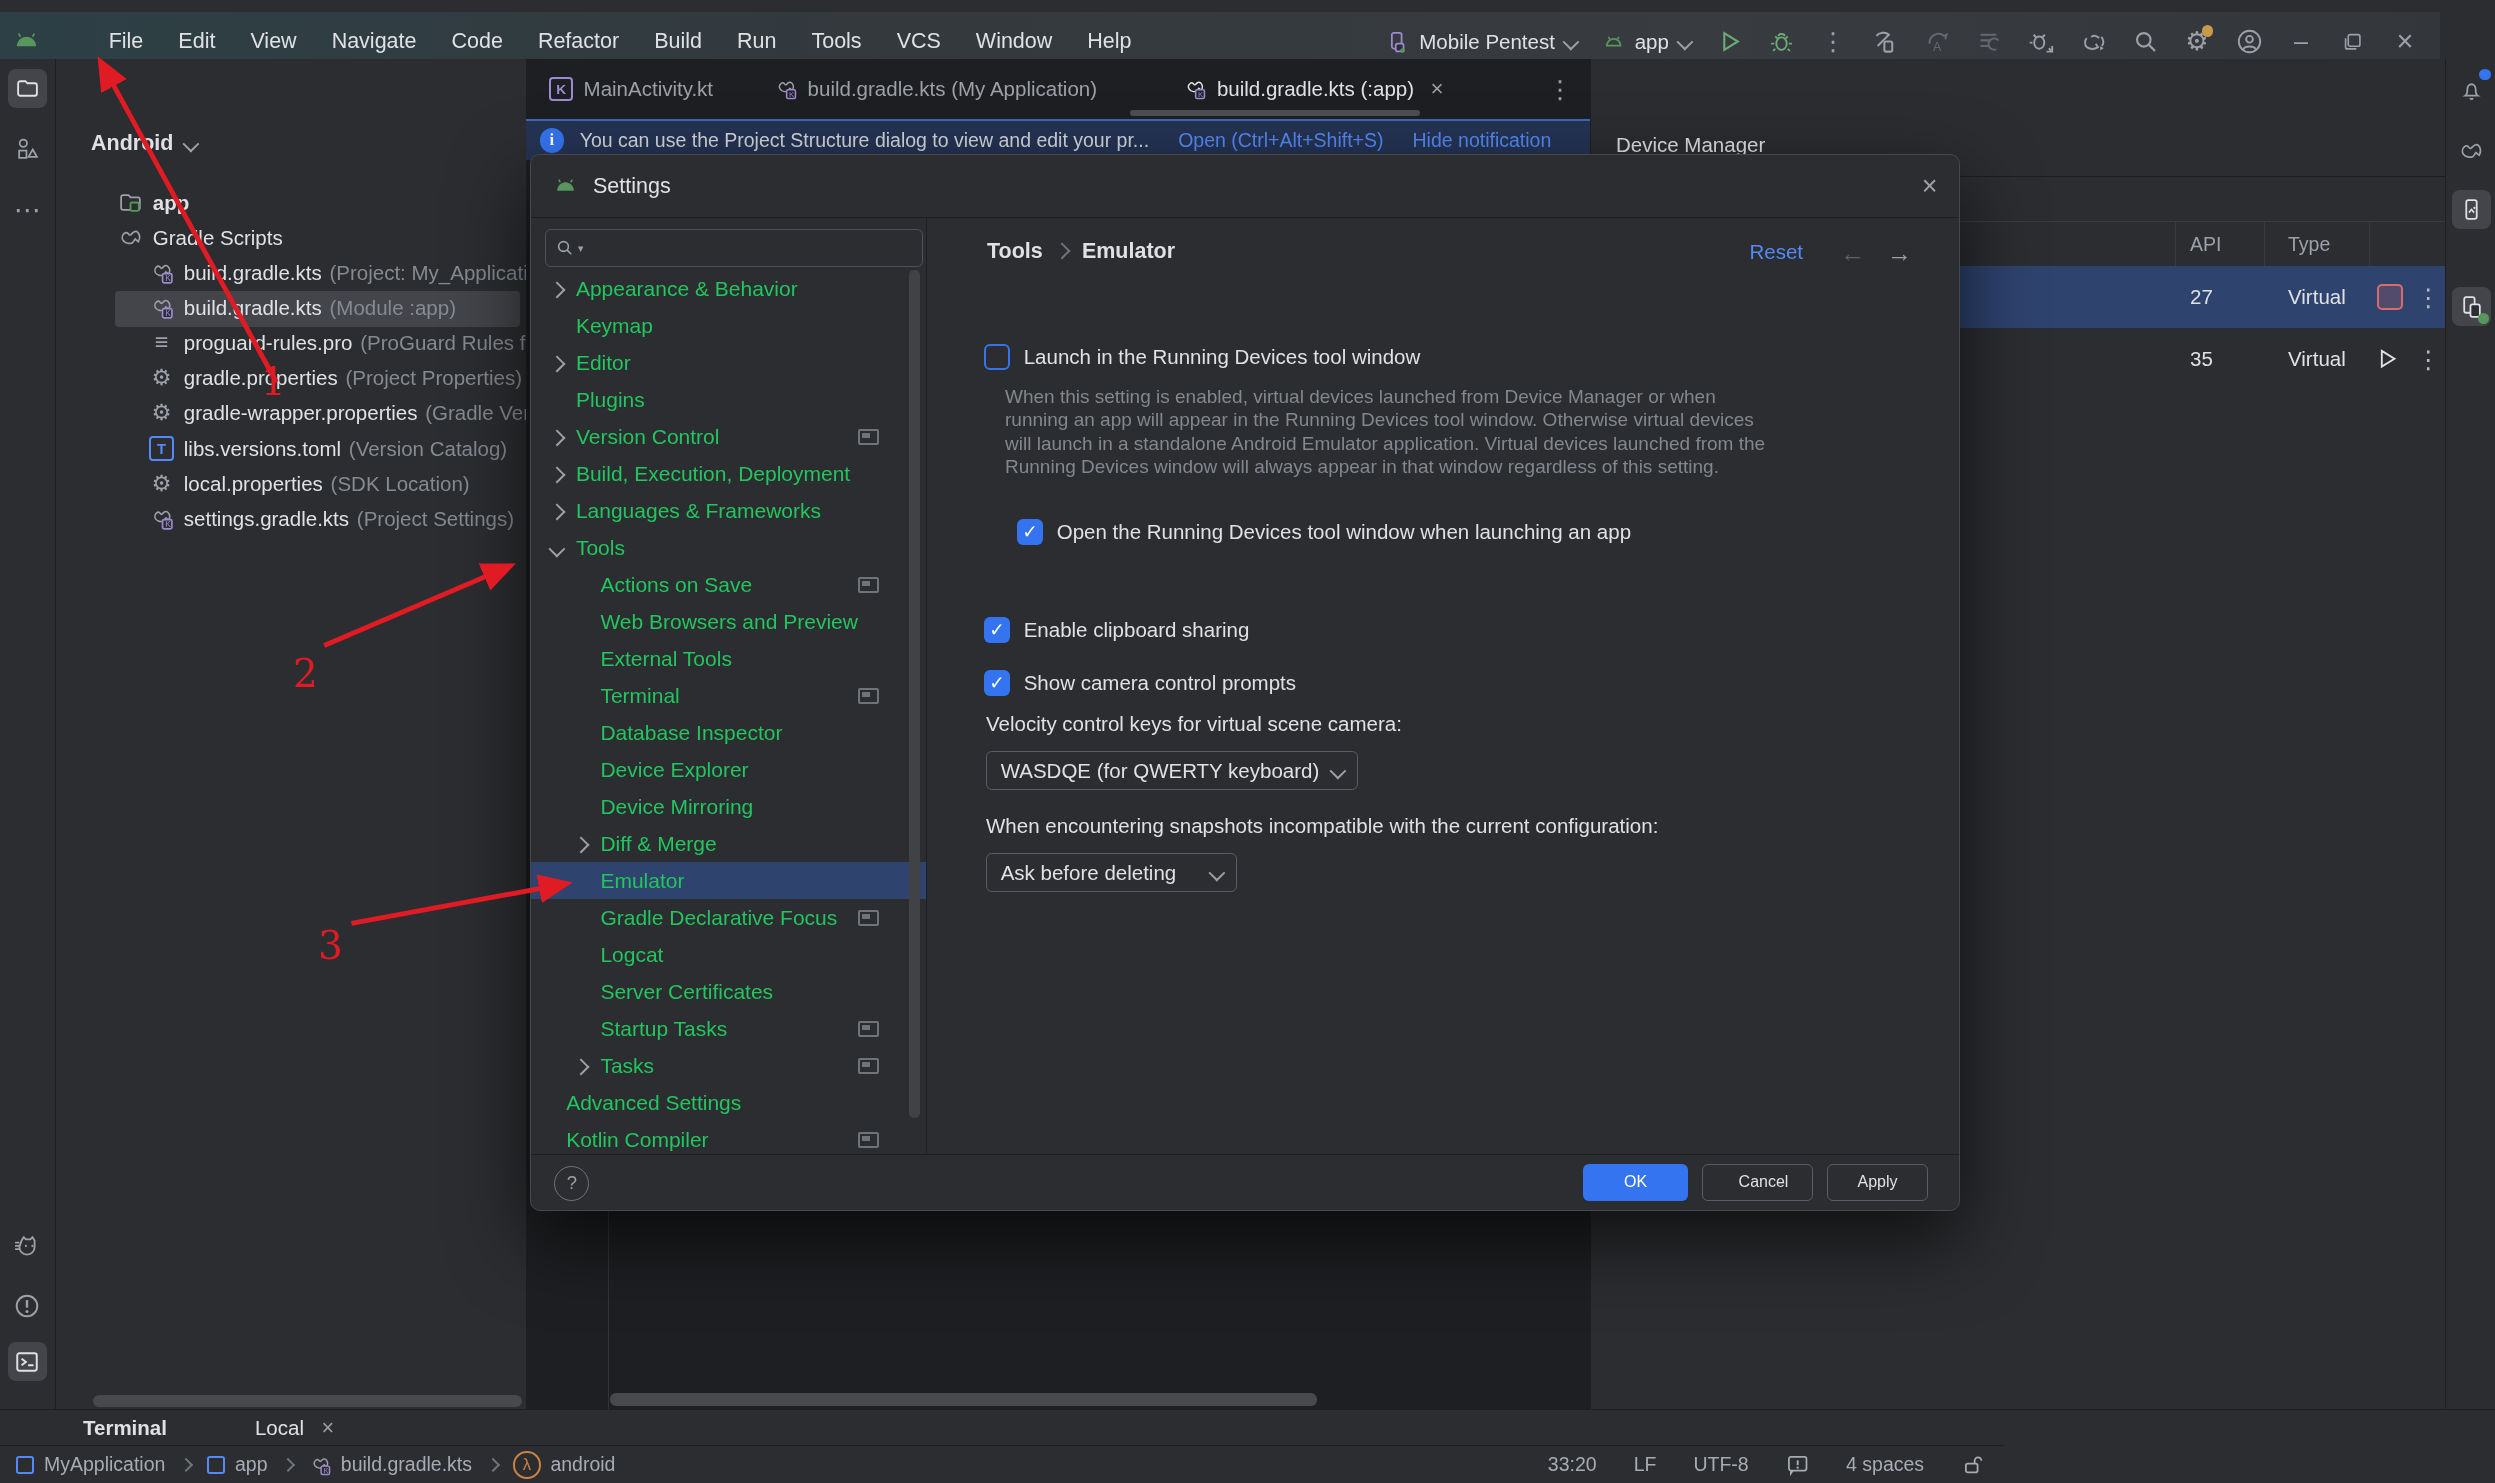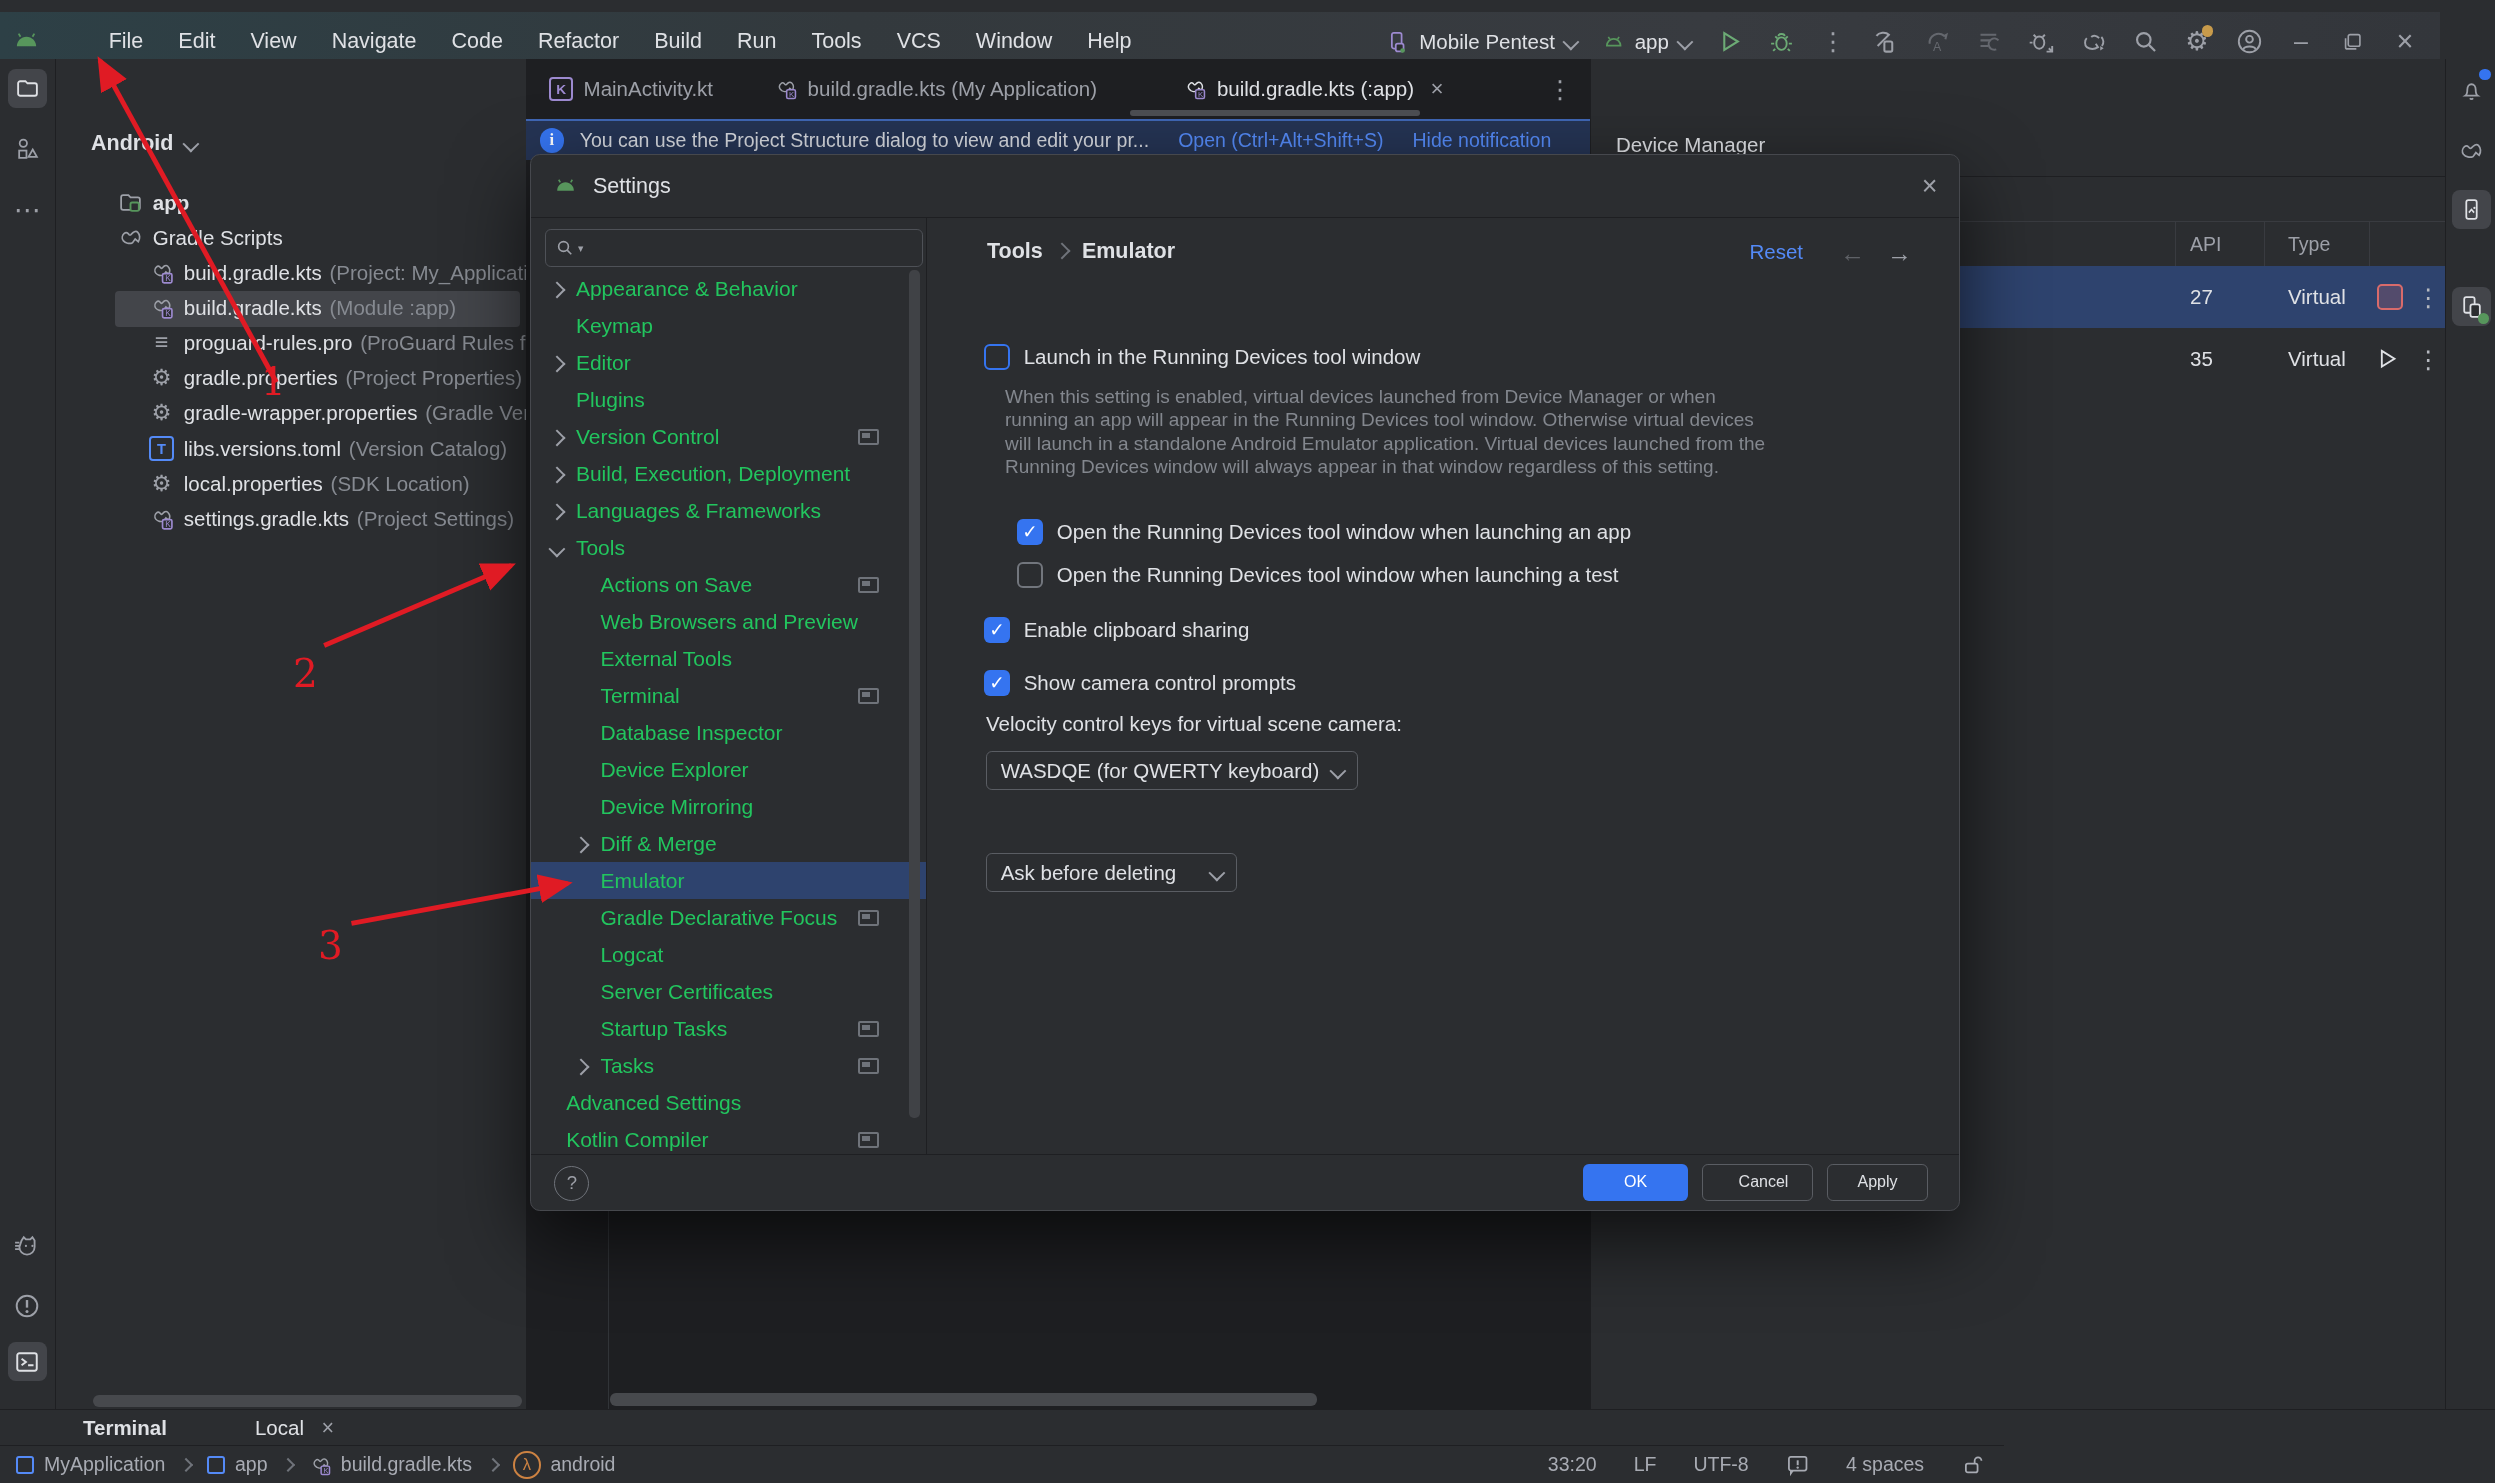--- a/index.html
+++ b/index.html
@@ -653,43 +653,40 @@
         <span>Launch in the Running Devices tool window</span>
       </div>
       <div class="desc">When this setting is enabled, virtual devices launched from Device Manager or when running an app will appear in the Running Devices tool window. Otherwise virtual devices will launch in a standalone Android Emulator application. Virtual devices launched from the Running Devices window will always appear in that window regardless of this setting.</div>
 
       <div class="cbrow" style="left:72px;top:302px;">
         <span class="cb checked">
             <span>✓</span>
           </span>
         <span>Open the Running Devices tool window when launching an app</span>
       </div>
-      <div class="cbrow" style="left:72px;top:345px;">
-        <span class="cb unchecked"></span>
-        <span>Open the Running Devices tool window when launching a test</span>
-      </div>
       <div class="cbrow" style="left:39px;top:400px;">
         <span class="cb checked">
             <span>✓</span>
           </span>
         <span>Enable clipboard sharing</span>
       </div>
       <div class="cbrow" style="left:39px;top:453px;">
         <span class="cb checked">
             <span>✓</span>
           </span>
         <span>Show camera control prompts</span>
       </div>
 
       <div class="field-label" style="left:41px;top:495px;">Velocity control keys for virtual scene camera:</div>
       <div class="select" style="left:41px;top:534px;width:343px;">
         <span>WASDQE (for QWERTY keyboard)</span>
         <span class="chev d"></span>
       </div>
 
+      <div class="field-label" style="left:41px;top:597px;">When encountering snapshots incompatible with the current configuration:</div>
       <div class="select" style="left:41px;top:636px;width:222px;">
         <span>Ask before deleting</span>
         <span class="chev d"></span>
       </div>
     </div>
 
     <div class="pane-v"></div>
 
     <div class="dlg-foot">
       <div class="help">?</div>

